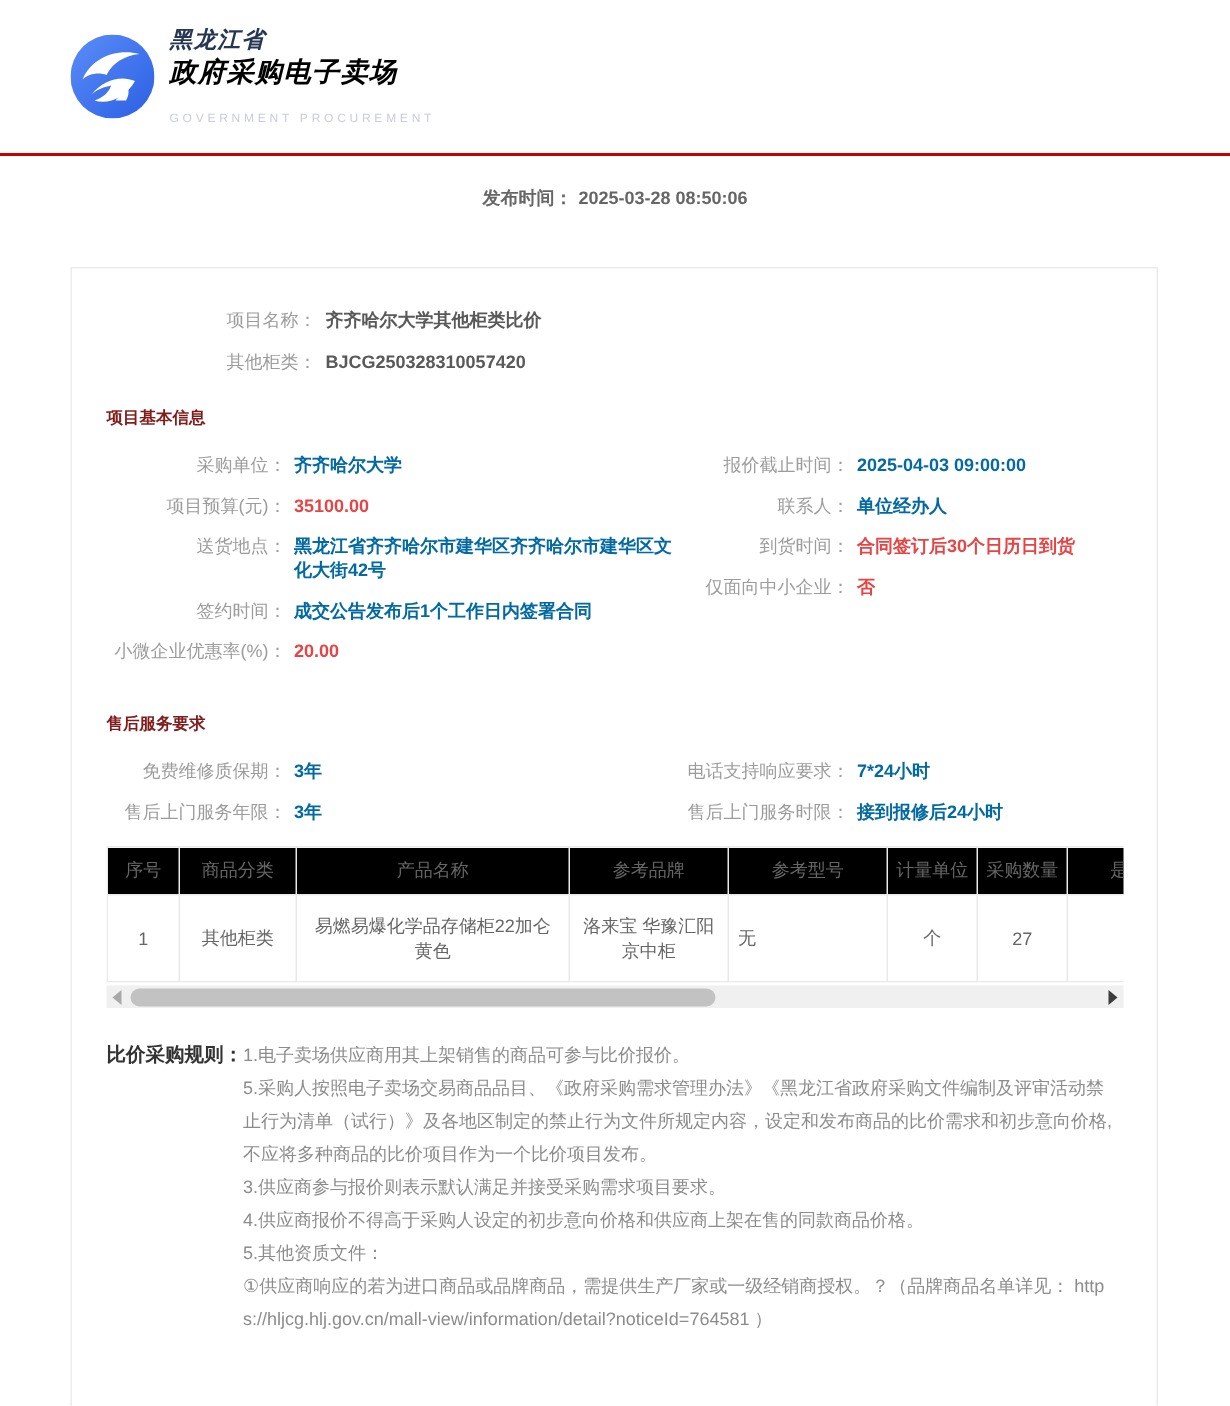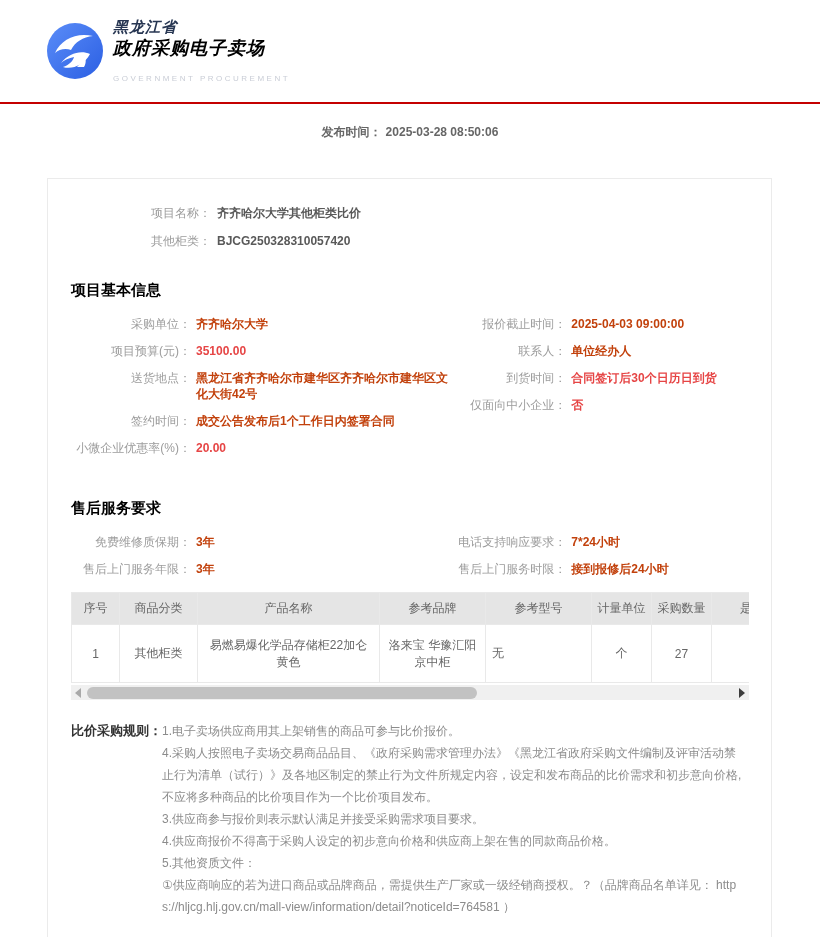--- a/index.html
+++ b/index.html
@@ -21,38 +21,38 @@
   .publish-line { margin-top:13px; font-size:12px; font-weight:bold; color:#666; }
   .publish-line .pub-time { margin-left:4px; }
 
   
   .card { margin:37px auto 0 47px; width:725px; height:900px; border:1px solid #ebebeb; padding:26px 24px 0 23px; background:#fff; }
 
   .proj-row { display:flex; margin:0 0 12px 44px; font-size:12px; line-height:16px; }
   .proj-row .f-label { width:96px; text-align:right; color:#9c9c9c; flex:0 0 auto; }
   .proj-row .f-value { color:#595959; font-weight:bold; margin-left:6px; }
 
-  .sec-title { font-size:15px; font-weight:bold; color:#000000; margin:32px 0 16px 0; }
+  .sec-title { font-size:11px; font-weight:bold; color:#7f1d1d; margin:22px 0 16px 0; }
 
   .field-grid { display:grid; grid-template-columns:57% 43%; row-gap:4px; }
   .f-row { display:flex; font-size:12px; line-height:16px; margin-bottom:11px; }
   .f-row .f-label { text-align:right; color:#9c9c9c; flex:0 0 auto; }
   .col-l .f-label { width:120px; }
   .col-r .f-label { width:110px; }
-  .f-row .f-value { color:#c2410c; font-weight:bold; margin-left:5px; max-width:330px; }
+  .f-row .f-value { color:#0369a1; font-weight:bold; margin-left:5px; max-width:330px; }
   .f-value.red { color:#e64545; }
 
   
   .table-clip { width:678px; overflow:hidden; margin-top:4px; }
   table.req { border-collapse:collapse; table-layout:fixed; width:745px; font-size:12px; }
   table.req col:nth-child(1){width:48px;} table.req col:nth-child(2){width:78px;}
   table.req col:nth-child(3){width:182px;} table.req col:nth-child(4){width:106px;}
   table.req col:nth-child(5){width:106px;} table.req col:nth-child(6){width:60px;}
   table.req col:nth-child(7){width:60px;} table.req col:nth-child(8){width:105px;}
-  table.req th { background:#e5e5e5; color:#666; font-weight:normal; height:32px; border:1px solid #e9e9e9; text-align:center; white-space:nowrap; overflow:hidden; }
+  table.req th { background:#000000; color:#666; font-weight:normal; height:32px; border:1px solid #e9e9e9; text-align:center; white-space:nowrap; overflow:hidden; }
   table.req td { color:#666; height:58px; border:1px solid #e9e9e9; text-align:center; vertical-align:middle; padding:4px 6px; }
   table.req td.ta-left { text-align:left; }
 
   
   .hscroll { width:678px; height:15px; background:#f0f0f0; margin-top:2px; display:flex; align-items:center; }
   .hs-arrow { width:14px; height:15px; display:flex; align-items:center; justify-content:center; cursor:pointer; flex:0 0 auto; }
   .tri-left { width:0; height:0; border-top:5px solid transparent; border-bottom:5px solid transparent; border-right:6px solid #a9a9a9; }
   .tri-right { width:0; height:0; border-top:5px solid transparent; border-bottom:5px solid transparent; border-left:6px solid #3c3c3c; }
   .hs-track { flex:1; height:15px; position:relative; }
   .hs-thumb { position:absolute; left:2px; top:1.5px; height:12px; width:60%; background:#c2c2c2; border-radius:6px; cursor:grab; }
@@ -226,21 +226,21 @@
     </div>
     <div class="hs-arrow">
         <span class="tri-right"></span>
       </div>
   </div>
 
   <div class="rules">
     <span class="rules-label">比价采购规则：</span>
     <div class="rules-body">
       <p>1.电子卖场供应商用其上架销售的商品可参与比价报价。</p>
-      <p>4.采购人按照电子卖场交易商品品目、《政府采购需求管理办法》《黑龙江省政府采购文件编制及评审活动禁止行为清单（试行）》及各地区制定的禁止行为文件所规定内容，设定和发布商品的比价需求和初步意向价格,不应将多种商品的比价项目作为一个比价项目发布。</p>
+      <p>5.采购人按照电子卖场交易商品品目、《政府采购需求管理办法》《黑龙江省政府采购文件编制及评审活动禁止行为清单（试行）》及各地区制定的禁止行为文件所规定内容，设定和发布商品的比价需求和初步意向价格,不应将多种商品的比价项目作为一个比价项目发布。</p>
       <p>3.供应商参与报价则表示默认满足并接受采购需求项目要求。</p>
       <p>4.供应商报价不得高于采购人设定的初步意向价格和供应商上架在售的同款商品价格。</p>
       <p>5.其他资质文件：</p>
       <p>①供应商响应的若为进口商品或品牌商品，需提供生产厂家或一级经销商授权。？（品牌商品名单详见： https://hljcg.hlj.gov.cn/mall-view/information/detail?noticeId=764581 ）</p>
 
     </div>
   </div>
 
 </section>
 

